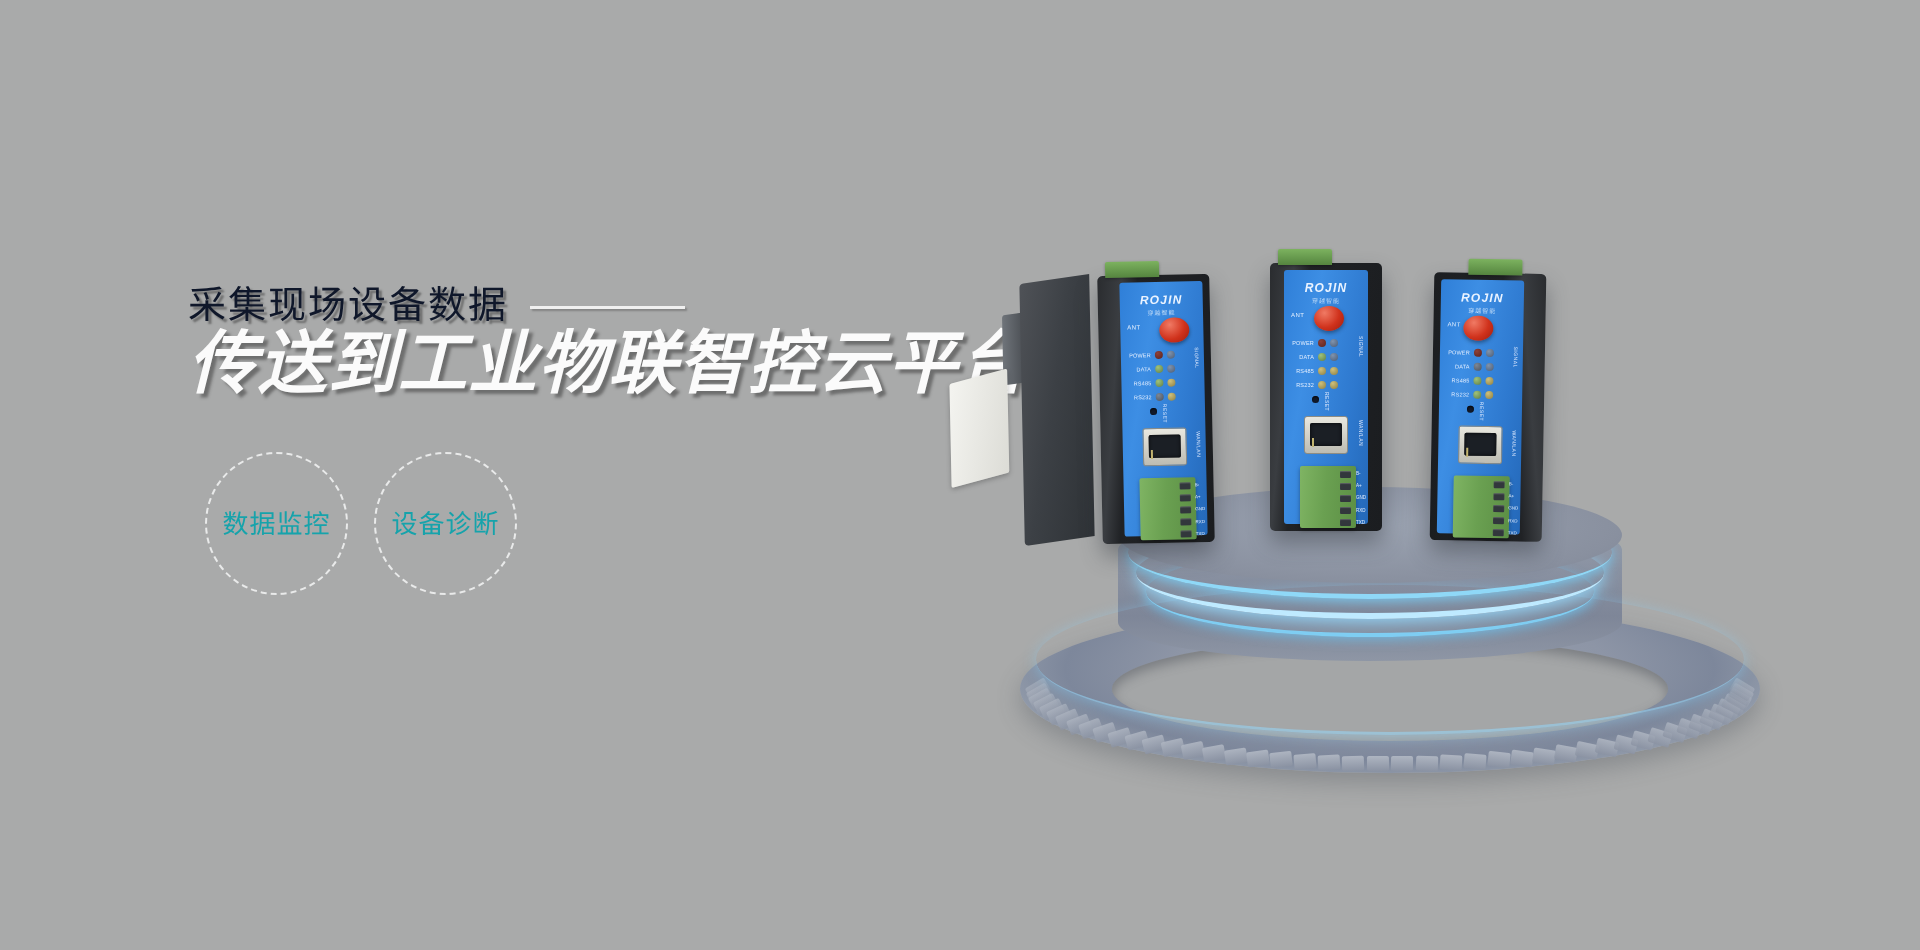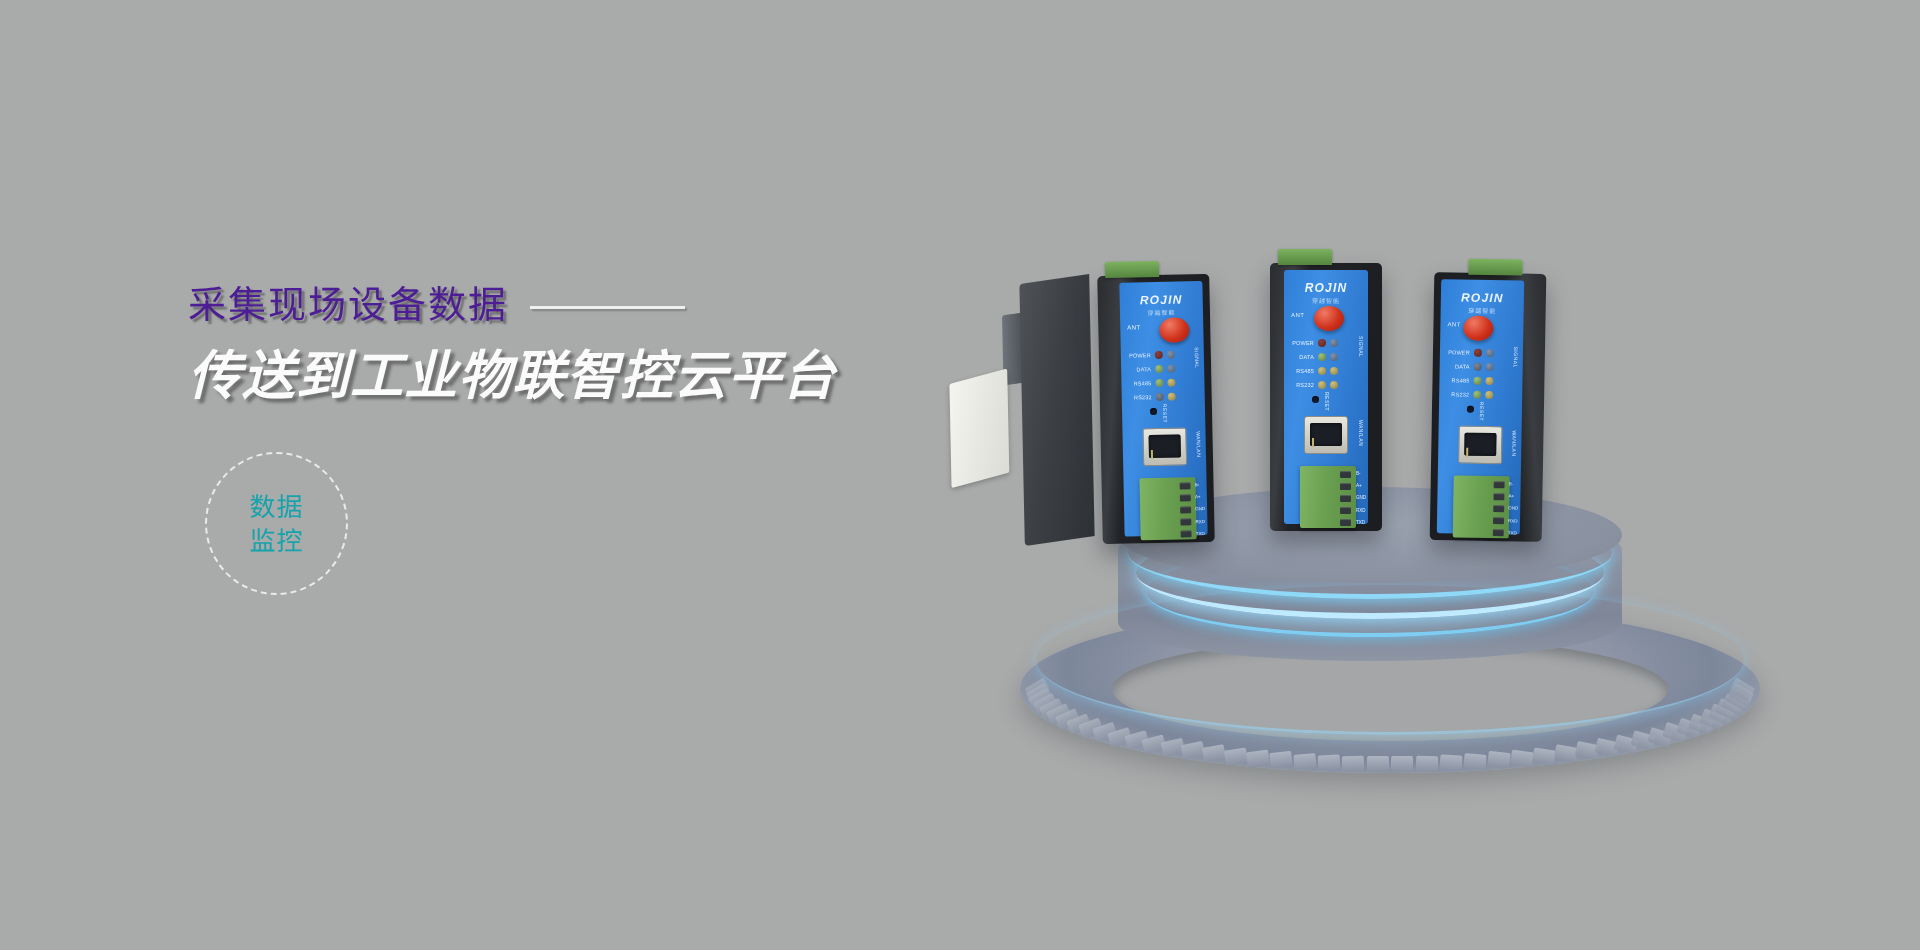--- a/index.html
+++ b/index.html
@@ -23,38 +23,38 @@
     left:188px; top:282px;
     width:780px;
   }
   .headline-row{
     display:flex; align-items:center; gap:22px;
     height:46px;
   }
   .headline-1{
     font-size:38px;
     font-weight:400;
-    color:#4c1d95;
+    color:#0f172a;
     letter-spacing:2px;
     white-space:nowrap;
     text-shadow:3px 3px 2px rgba(60,60,60,.55);
     line-height:46px;
     font-family:Liberation Serif, serif;
   }
   .rule{
     height:3px;
     width:155px;
     background:#f0f0f0;
     box-shadow:2px 2px 2px rgba(60,60,60,.35);
     flex:0 0 auto;
     margin-top:4px;
   }
   .headline-2{
-    margin-top:16px;
-    font-size:53px;
+    margin-top:4px;
+    font-size:69px;
     font-weight:700;
     font-style:italic;
     color:#fbfbfb;
     letter-spacing:1px;
     white-space:nowrap;
     line-height:64px;
     text-shadow:4px 4px 3px rgba(70,70,70,.6);
   }
 
   
@@ -62,21 +62,20 @@
     position:absolute;
     left:205px; top:452px;
     display:flex;
     gap:26px;
   }
   .circle{
     width:143px; height:143px;
     border-radius:50%;
     border:2px dashed #e9eaea;
     display:flex;
-    flex-direction:column;
     align-items:center;
     justify-content:center;
     color:#16a3ab;
     font-size:26px;
     line-height:34px;
     letter-spacing:1px;
     text-align:center;
   }
   .circle span{ display:block; }
 
@@ -347,20 +346,24 @@
       <div class="headline-1">采集现场设备数据</div>
       <div class="rule"></div>
     </div>
     <div class="headline-2">传送到工业物联智控云平台</div>
   </div>
 
   <div class="circles">
     <div class="circle">
       <span>数据</span>
       <span>监控</span>
+    </div>
+    <div class="circle">
+      <span>设备</span>
+      <span>诊断</span>
     </div>
   </div>
 
 
   <div class="scene">
 
     <div class="ped-ring">
       <div class="ped-ring-inner"></div>
     </div>
     <div class="teeth" id="teeth">

